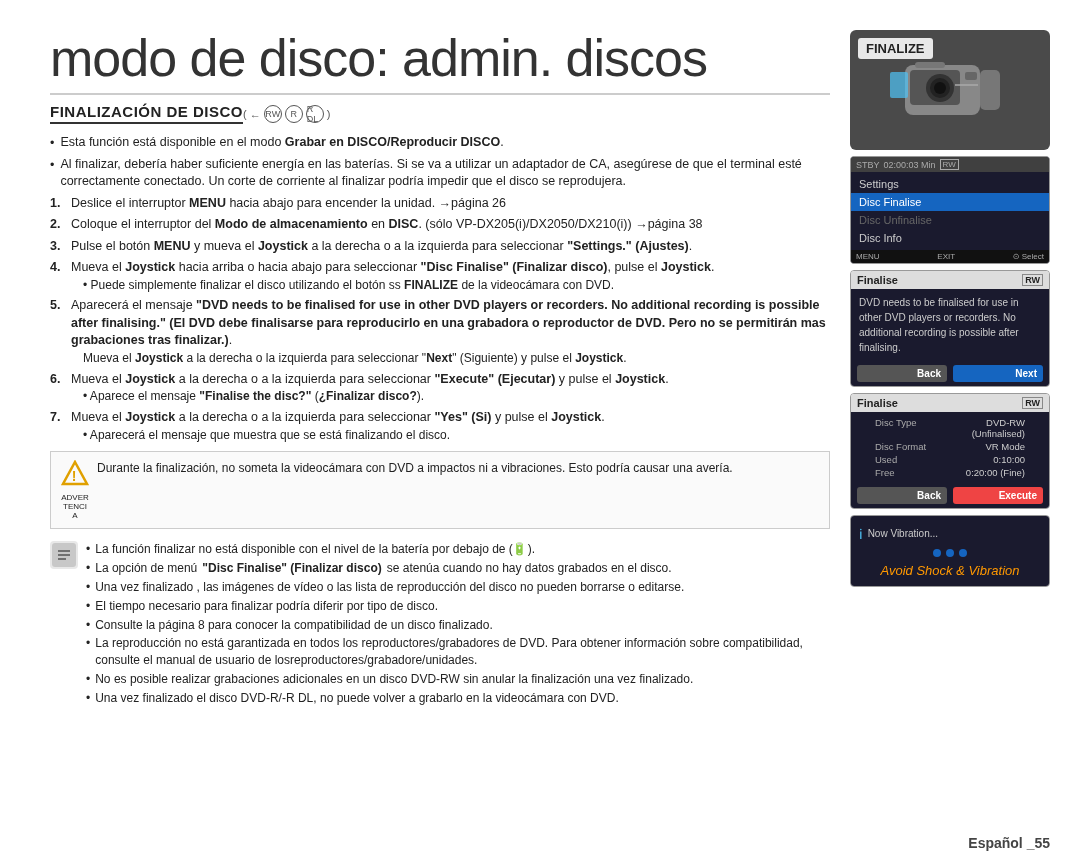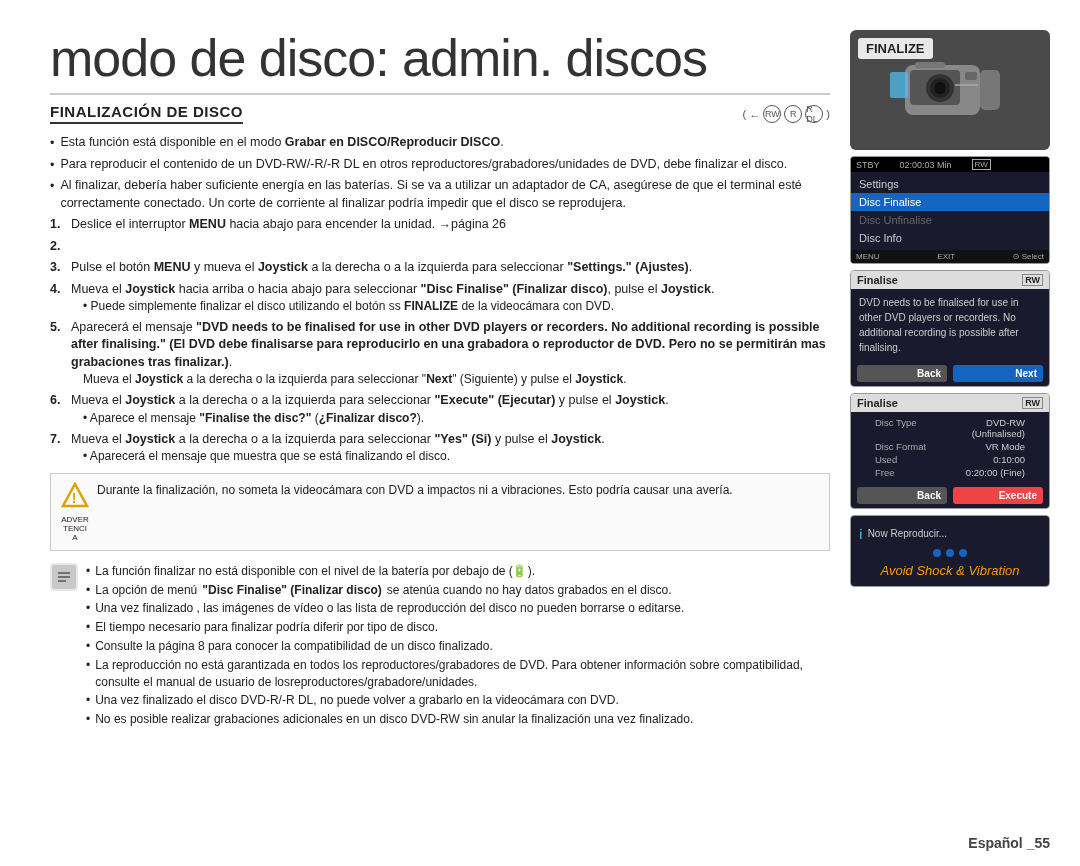--- a/index.html
+++ b/index.html
@@ -37,21 +37,20 @@
       letter-spacing: -1px;
       line-height: 1.1;
       border-bottom: 2px solid #ccc;
       padding-bottom: 6px;
       margin-bottom: 4px;
     }
 
     .section-header {
       display: flex;
       align-items: center;
-      justify-content: space-between;
       margin-bottom: 6px;
     }
 
     .section-title {
       font-size: 15px;
       font-weight: bold;
       border-bottom: 2px solid #333;
       padding-bottom: 2px;
       text-transform: uppercase;
       letter-spacing: 0.5px;
@@ -227,25 +226,25 @@
 
     
     .screen-panel {
       border: 1px solid #999;
       border-radius: 4px;
       background: #1a1a2e;
       overflow: hidden;
     }
 
     .screen-topbar {
-      background: #000000;
+      background: #404040;
       padding: 2px 5px;
       display: flex;
       align-items: center;
-      gap: 20px;
+      gap: 4px;
       font-size: 9px;
       color: #aaa;
     }
 
     .screen-menu {
       padding: 3px 0;
     }
 
     .menu-item {
       padding: 3px 8px;
@@ -459,34 +458,32 @@
         <span class="disc-icon-circle">R DL</span>
         <span> )</span>
       </div>
     </div>
 
     <ul class="content-bullets">
       <li>
         <span>Esta función está disponible en el modo <strong>Grabar en DISCO/Reproducir DISCO</strong>.</span>
       </li>
       <li>
-        <span>Para reproducir el contenido de un DVD-RW/-R/-R DL en otros reproductores/grabadores/unidades de DVD, debe finalizar el disco.</span>
-      </li>
-      <li>
         <span>Al finalizar, debería haber suficiente energía en las baterías. Si se va a utilizar un adaptador de CA, asegúrese de que el terminal esté correctamente conectado. Un corte de corriente al finalizar podría impedir que el disco se reprodujera.</span>
       </li>
     </ul>
 
     <ol class="numbered-steps">
       <li>
         <span class="step-num">1.</span>
         <span>Deslice el interruptor <strong>MENU</strong> hacia abajo para encender la unidad. →página 26</span>
       </li>
       <li>
         <span class="step-num">2.</span>
+        <span>Coloque el interruptor del <strong>Modo de almacenamiento</strong> en <strong>DISC</strong>. (sólo VP-DX205(i)/DX2050/DX210(i)) →página 38</span>
       </li>
       <li>
         <span class="step-num">3.</span>
         <span>Pulse el botón <strong>MENU</strong> y mueva el <strong>Joystick</strong> a la derecha o a la izquierda para seleccionar <strong>"Settings." (Ajustes)</strong>.</span>
       </li>
       <li>
         <span class="step-num">4.</span>
         <div>
           <span>Mueva el <strong>Joystick</strong> hacia arriba o hacia abajo para seleccionar <strong>"Disc Finalise" (Finalizar disco)</strong>, pulse el <strong>Joystick</strong>.</span>
           <div class="sub-step">• Puede simplemente finalizar el disco utilizando el botón ss <strong>FINALIZE</strong> de la videocámara con DVD.</div>
@@ -537,22 +534,22 @@
           <line x1="8" y1="18" x2="16" y2="18" stroke="#555" stroke-width="1.5"></line>
         </svg>
       </div>
       <ul class="note-bullets">
         <li>La función finalizar no está disponible con el nivel de la batería por debajo de (🔋).</li>
         <li>La opción de menú <strong>"Disc Finalise" (Finalizar disco)</strong> se atenúa cuando no hay datos grabados en el disco.</li>
         <li>Una vez finalizado , las imágenes de vídeo o las lista de reproducción del disco no pueden borrarse o editarse.</li>
         <li>El tiempo necesario para finalizar podría diferir por tipo de disco.</li>
         <li>Consulte la página 8 para conocer la compatibilidad de un disco finalizado.</li>
         <li>La reproducción no está garantizada en todos los reproductores/grabadores de DVD. Para obtener información sobre compatibilidad, consulte el manual de usuario de losreproductores/grabadore/unidades.</li>
+        <li>No es posible realizar grabaciones adicionales en un disco DVD-RW sin anular la finalización una vez finalizado.</li>
         <li>Una vez finalizado el disco DVD-R/-R DL, no puede volver a grabarlo en la videocámara con DVD.</li>
-        <li>No es posible realizar grabaciones adicionales en un disco DVD-RW sin anular la finalización una vez finalizado.</li>
       </ul>
     </div>
   </div>
 
   <div class="right-col">
 
     <div class="camera-box">
       <div class="finalize-label">FINALIZE</div>
       <svg class="camera-svg" viewBox="0 0 130 80">
 
@@ -634,21 +631,21 @@
       <div class="dip-buttons">
         <div class="fp-btn back">Back</div>
         <div class="fp-btn execute">Execute</div>
       </div>
     </div>
 
     <div class="finalising-panel">
       <div class="fip-body">
         <div class="fip-info-row">
           <span class="fip-info-icon">ℹ</span>
-          <span class="fip-text">Now Reproducir...</span>
+          <span class="fip-text">Now Vibration...</span>
         </div>
         <div class="fip-dots">
           <div class="fip-dot"></div>
           <div class="fip-dot"></div>
           <div class="fip-dot"></div>
         </div>
         <div class="fip-warning">Avoid Shock &amp; Vibration</div>
       </div>
     </div>
 

